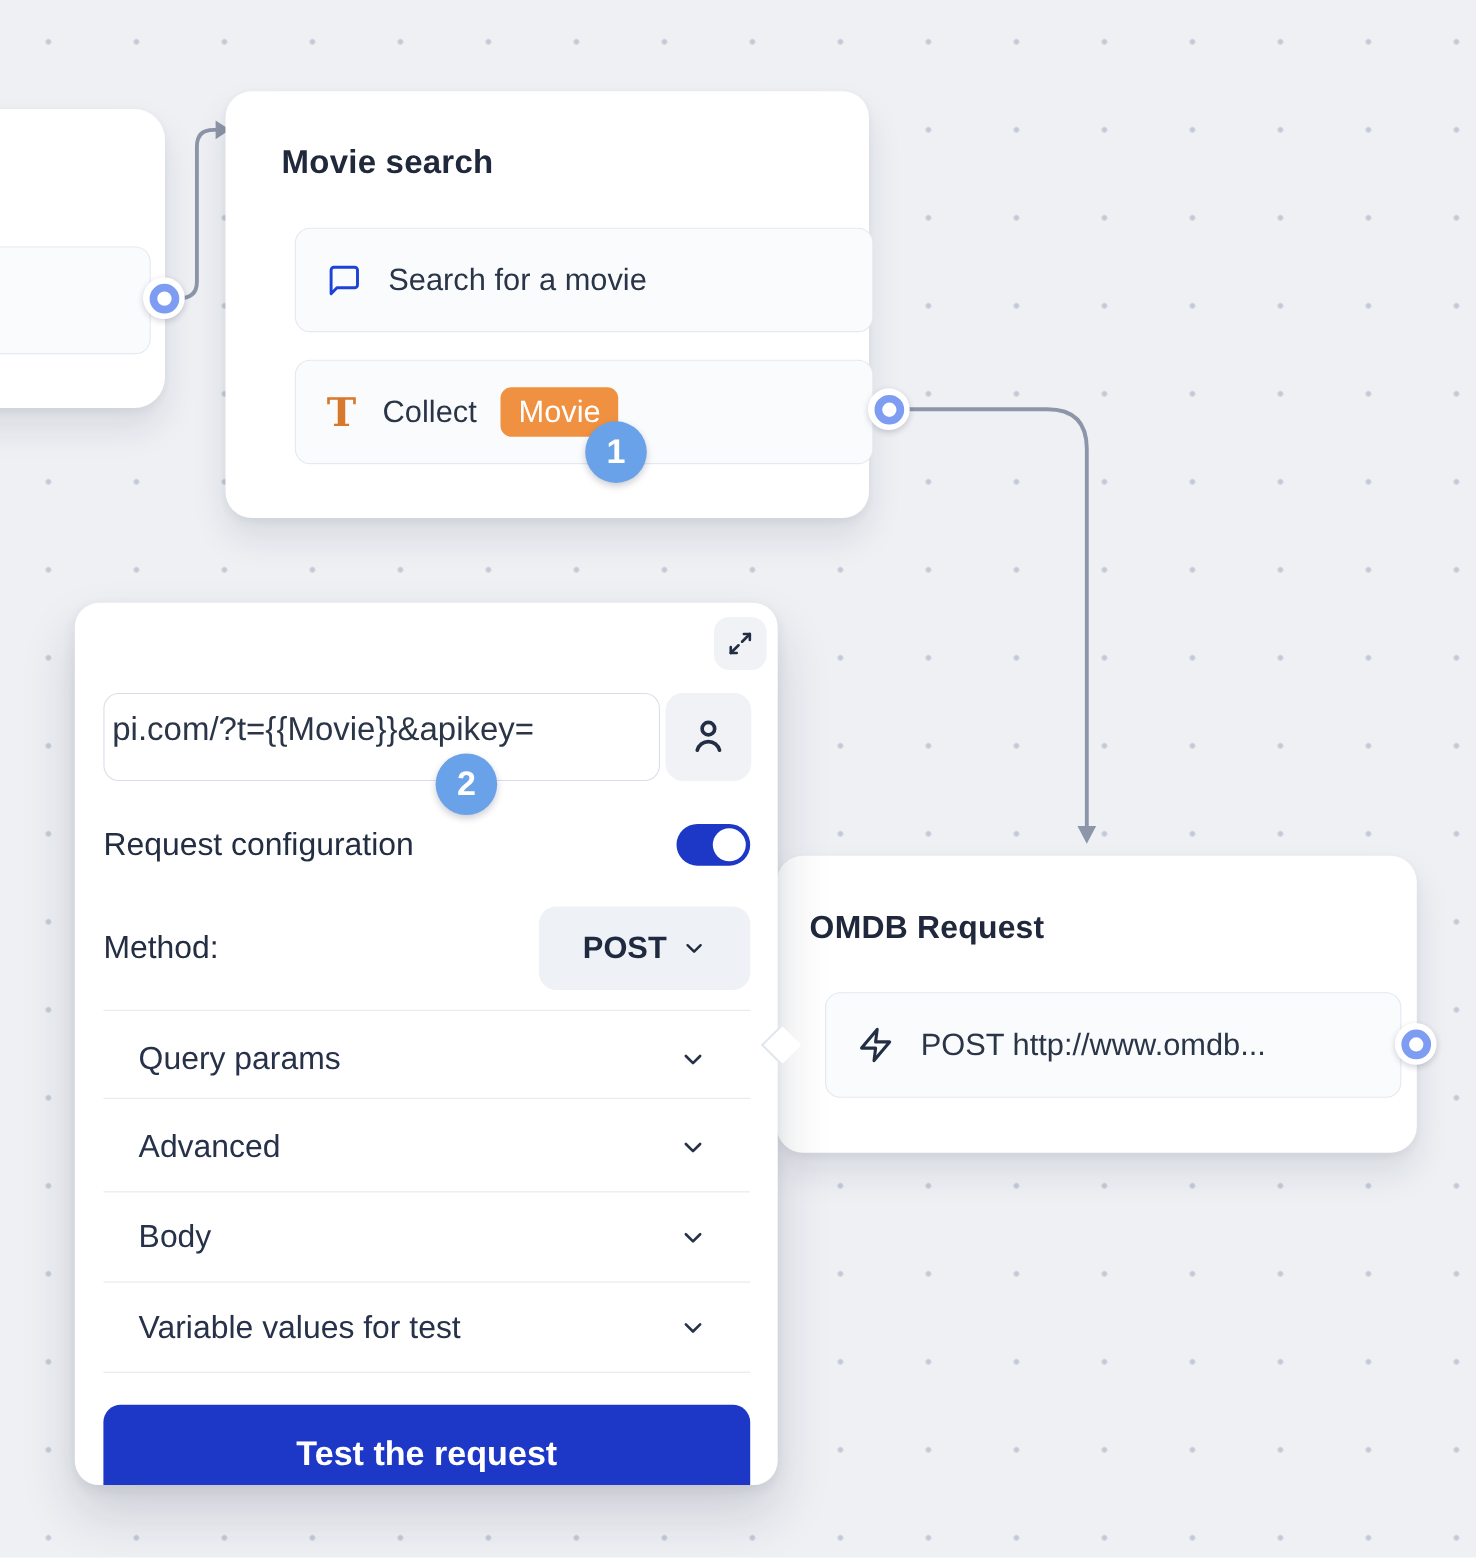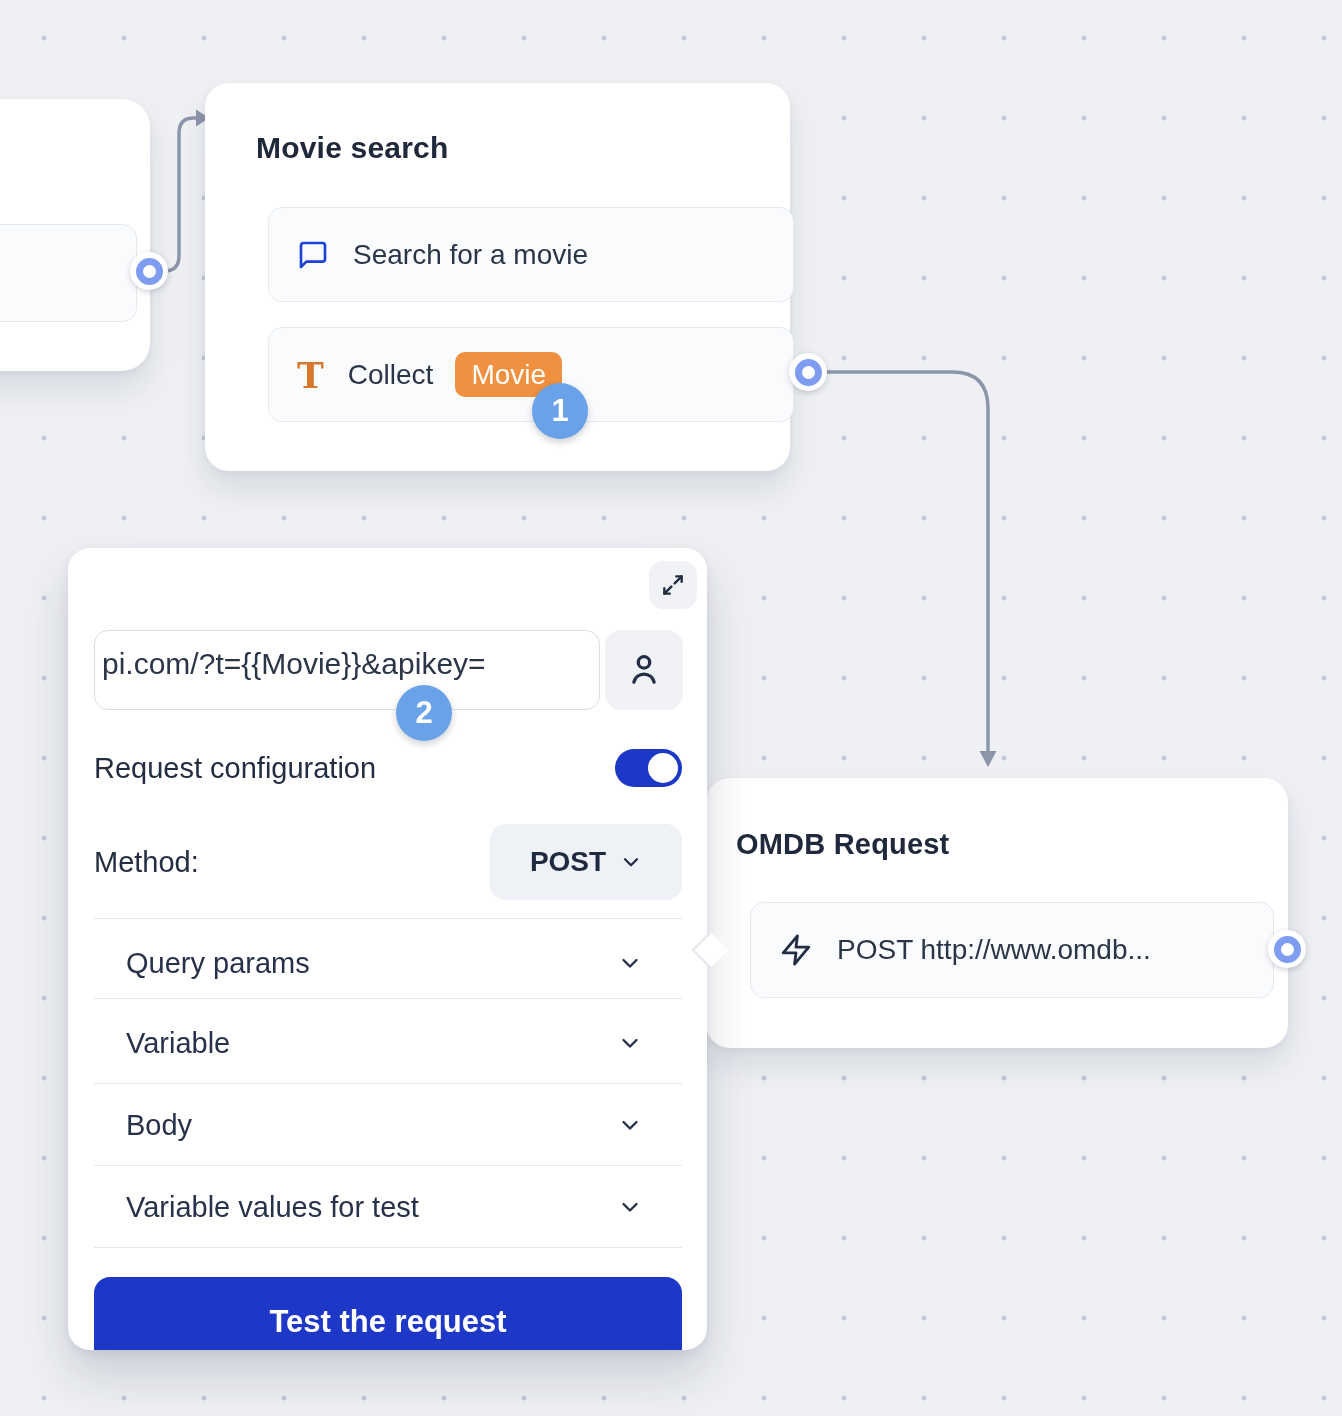--- a/index.html
+++ b/index.html
@@ -219,21 +219,21 @@
 
     <div class="section-row" style="top:386px;">
       <span class="section-label">Query params</span>
       <svg class="ic" width="24" height="24" viewBox="0 0 24 24">
         <polyline points="5.5 9 12 15.5 18.5 9" fill="none" stroke="#27324a" stroke-width="2.4" stroke-linecap="round" stroke-linejoin="round"></polyline>
       </svg>
     </div>
     <div class="divider" style="top:450px;"></div>
 
     <div class="section-row" style="top:466px;">
-      <span class="section-label">Variable</span>
+      <span class="section-label">Advanced</span>
       <svg class="ic" width="24" height="24" viewBox="0 0 24 24">
         <polyline points="5.5 9 12 15.5 18.5 9" fill="none" stroke="#27324a" stroke-width="2.4" stroke-linecap="round" stroke-linejoin="round"></polyline>
       </svg>
     </div>
     <div class="divider" style="top:535px;"></div>
 
     <div class="section-row" style="top:548px;">
       <span class="section-label">Body</span>
       <svg class="ic" width="24" height="24" viewBox="0 0 24 24">
         <polyline points="5.5 9 12 15.5 18.5 9" fill="none" stroke="#27324a" stroke-width="2.4" stroke-linecap="round" stroke-linejoin="round"></polyline>

